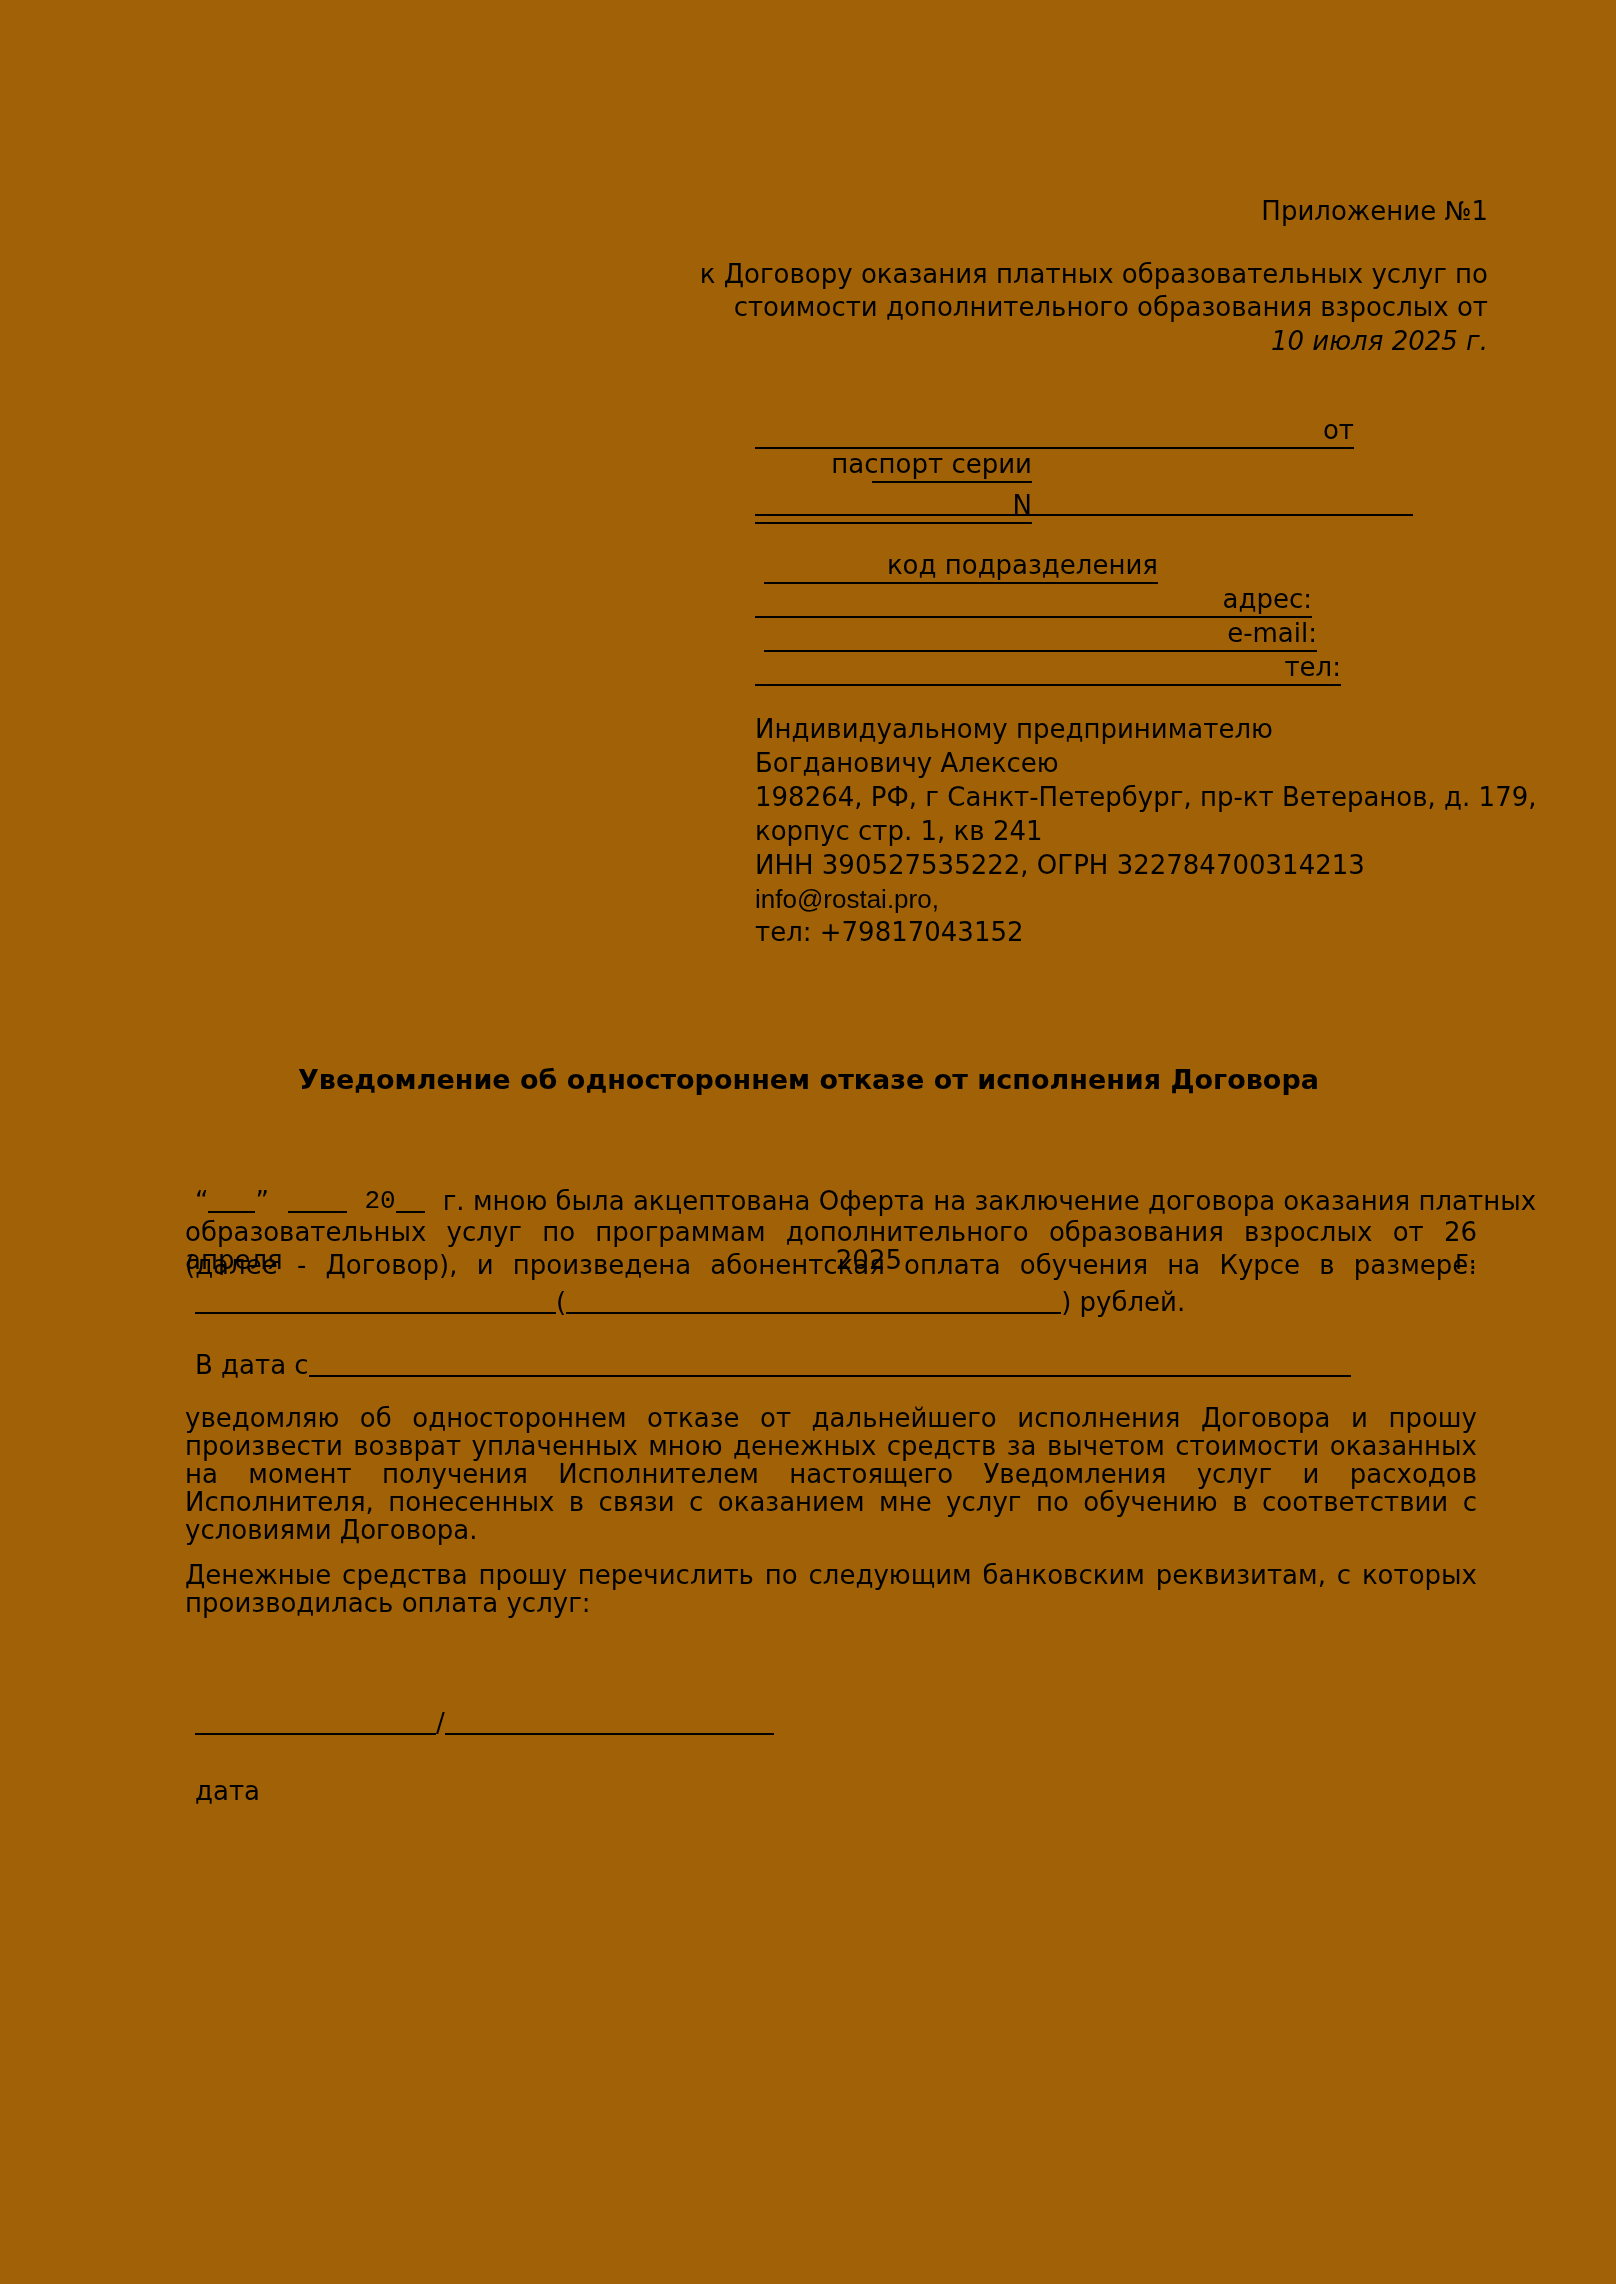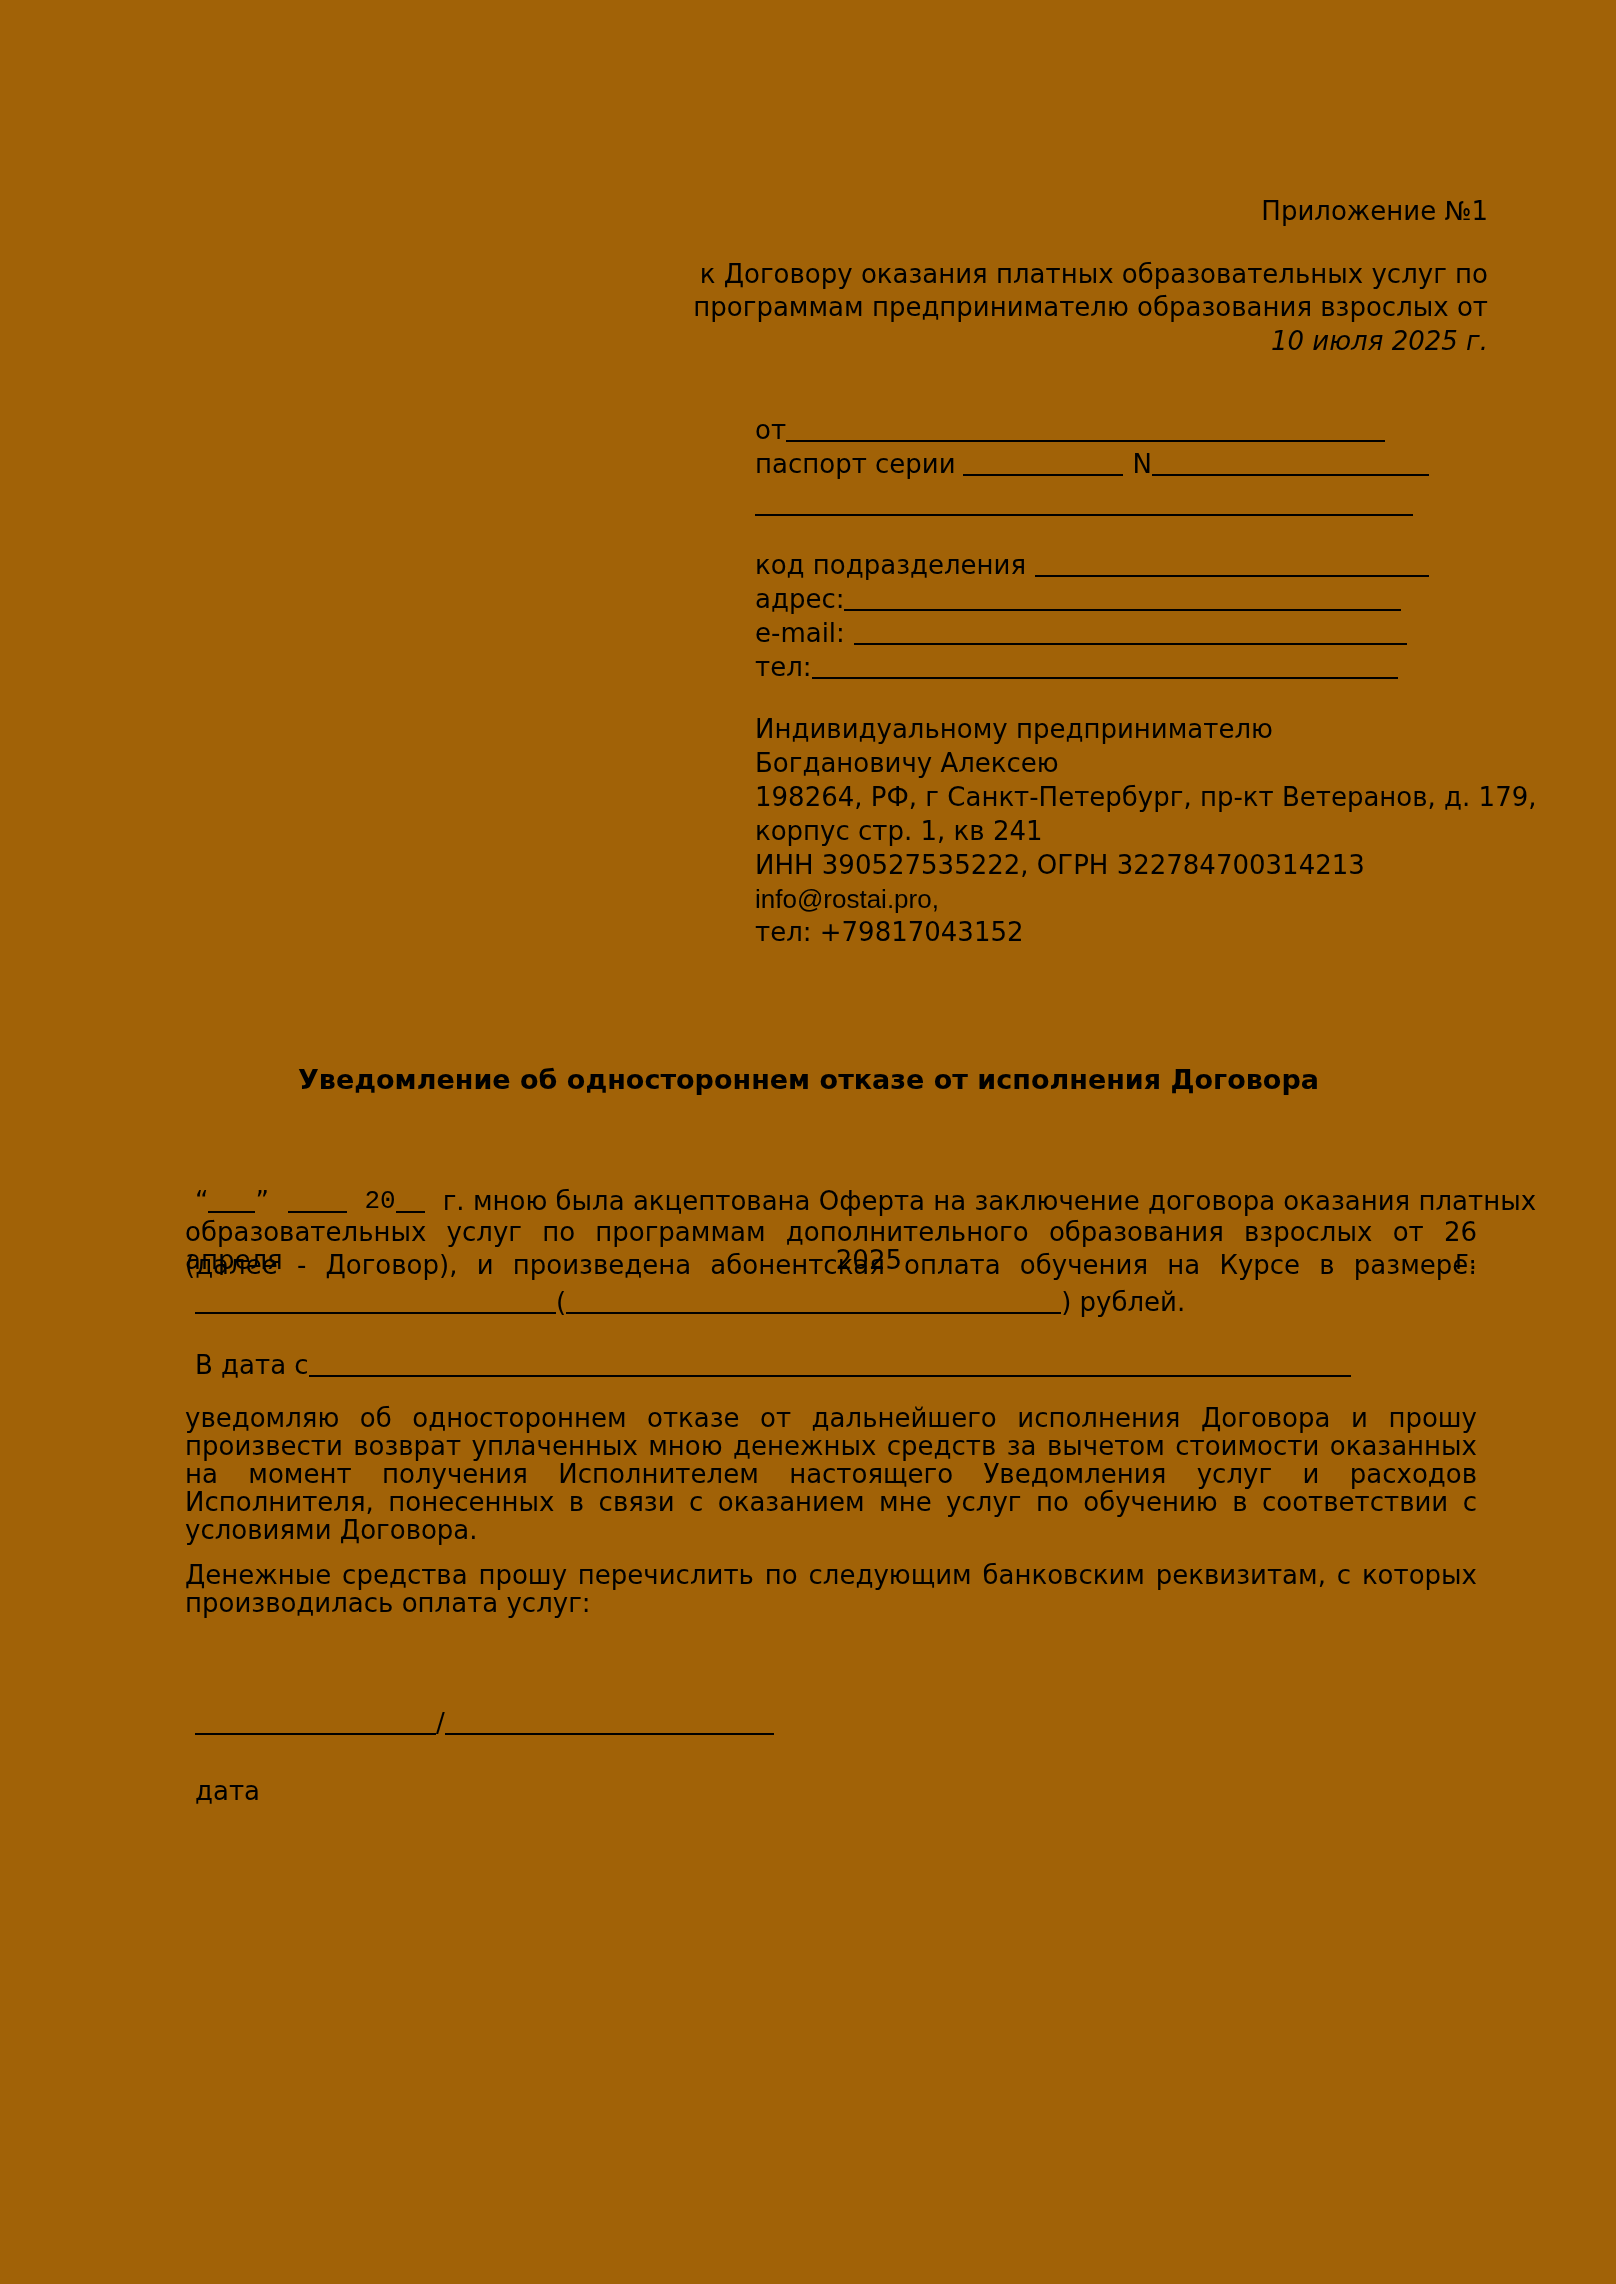--- a/index.html
+++ b/index.html
@@ -2,37 +2,37 @@
 <html style="font-size:10.4px"><head>
   <meta charset="utf-8">
   <style>
     html, body { margin: 0; padding: 0; background: #ffffff; }
     body { width: 1617px; height: 2284px; position: relative; overflow: hidden;
            font-family: "DejaVu Sans", sans-serif; color: #000; }
     .page { position: absolute; left: 0; top: 0; width: 1617px; height: 2284px; background: #a16207; }
     .txt { font-size: 26px; line-height: 34px; white-space: nowrap; }
     .abs { position: absolute; }
     .right { text-align: right; }
-    .row { position: absolute; left: 755px; display: flex; align-items: flex-end; }
+    .row { position: absolute; left: 755px; display: flex; align-items: flex-end; flex-direction: column; }
     .row .lbl { font-size: 26px; line-height: 34px; }
     .row .line { border-bottom: 2.6px solid #000; margin-bottom: 5.2px; }
     .title { font-weight: bold; font-size: 27px; }
     .para { position: absolute; left: 185px; width: 1292px; font-size: 26px; line-height: 28px;
             text-align: justify; text-align-last: left; }
     .para.justlast { text-align-last: justify; }
   </style>
 </head>
 <body>
 
 <div class="page">
 
   <div class="abs txt right" style="right: 129px; top: 194px;">Приложение №1</div>
 
   <div class="abs txt right" style="right: 129px; top: 257px;">к Договору оказания платных образовательных услуг по</div>
-  <div class="abs txt right" style="right: 129px; top: 290px;">программам предпринимателю образования взрослых от</div>
+  <div class="abs txt right" style="right: 129px; top: 290px;">стоимости дополнительного образования взрослых от</div>
   <div class="abs txt right" style="right: 129px; top: 324px; font-style: italic;">10 июля 2025 г.</div>
 
   <div class="row" style="top: 413px;">
     <span class="lbl">от</span>
     <span class="line" style="width: 599px;"></span>
   </div>
 
   <div class="row" style="top: 447px;">
     <span class="lbl">паспорт серии</span>
     <span class="line" style="width: 160px; margin-left: 7.8px;"></span>

